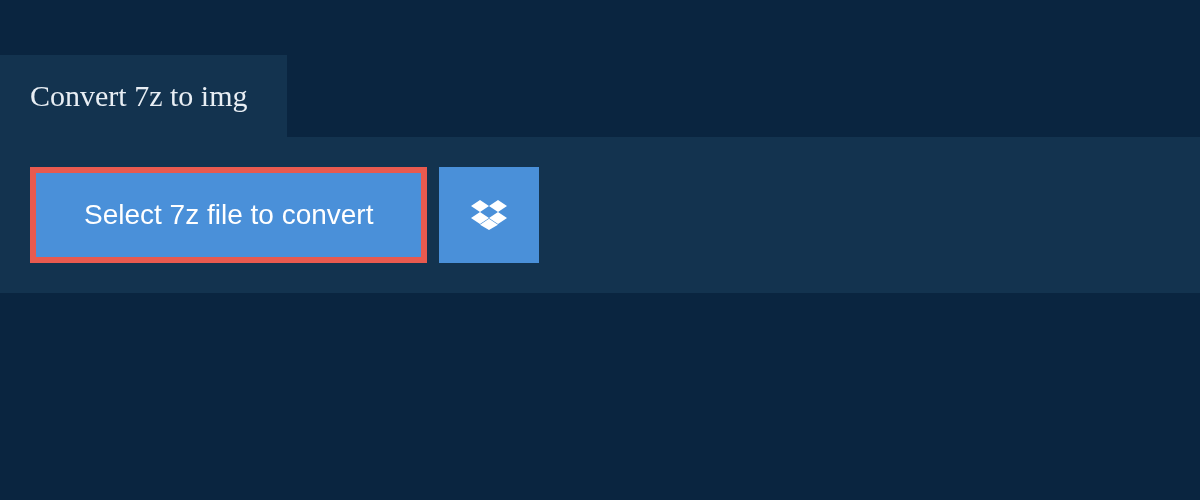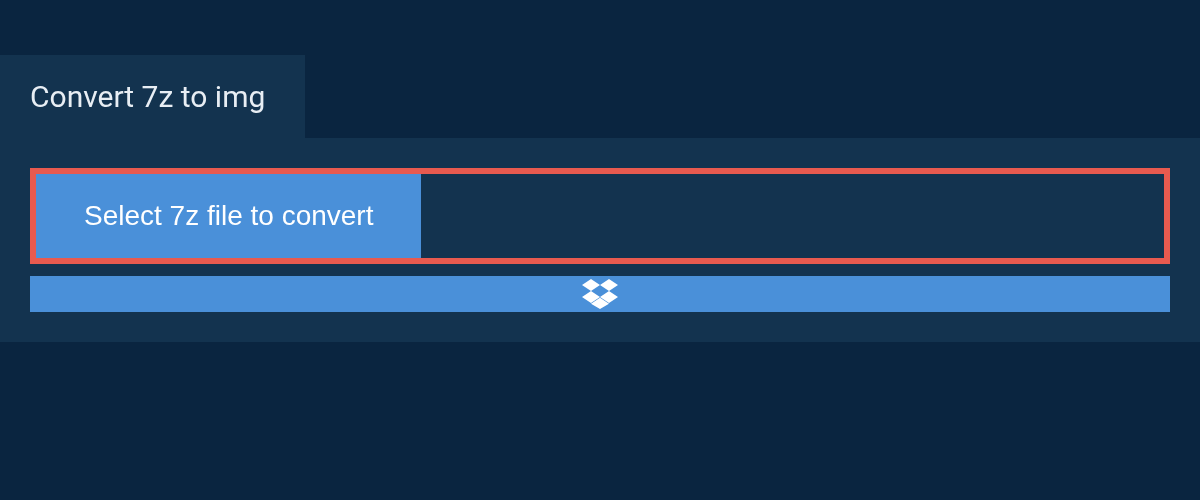--- a/index.html
+++ b/index.html
@@ -17,31 +17,31 @@
     .tab-header {
       display: inline-block;
       background: #13334f;
       padding: 24px 40px 24px 30px;
       margin-top: 55px;
     }
     .tab-title {
       color: #e8eef4;
       font-size: 30px;
       font-weight: 400;
+      font-family: Liberation Serif, serif;
     }
     .content-panel {
       background: #13334f;
       padding: 30px;
       width: 100%;
     }
     .button-row {
       display: flex;
       gap: 12px;
       align-items: stretch;
-      flex-direction: column;
     }
     .select-file-wrapper {
       border: 6px solid #e85a4f;
       display: inline-block;
     }
     .select-file-button {
       background: #4a90d9;
       color: #ffffff;
       font-size: 28px;
       font-weight: 400;

